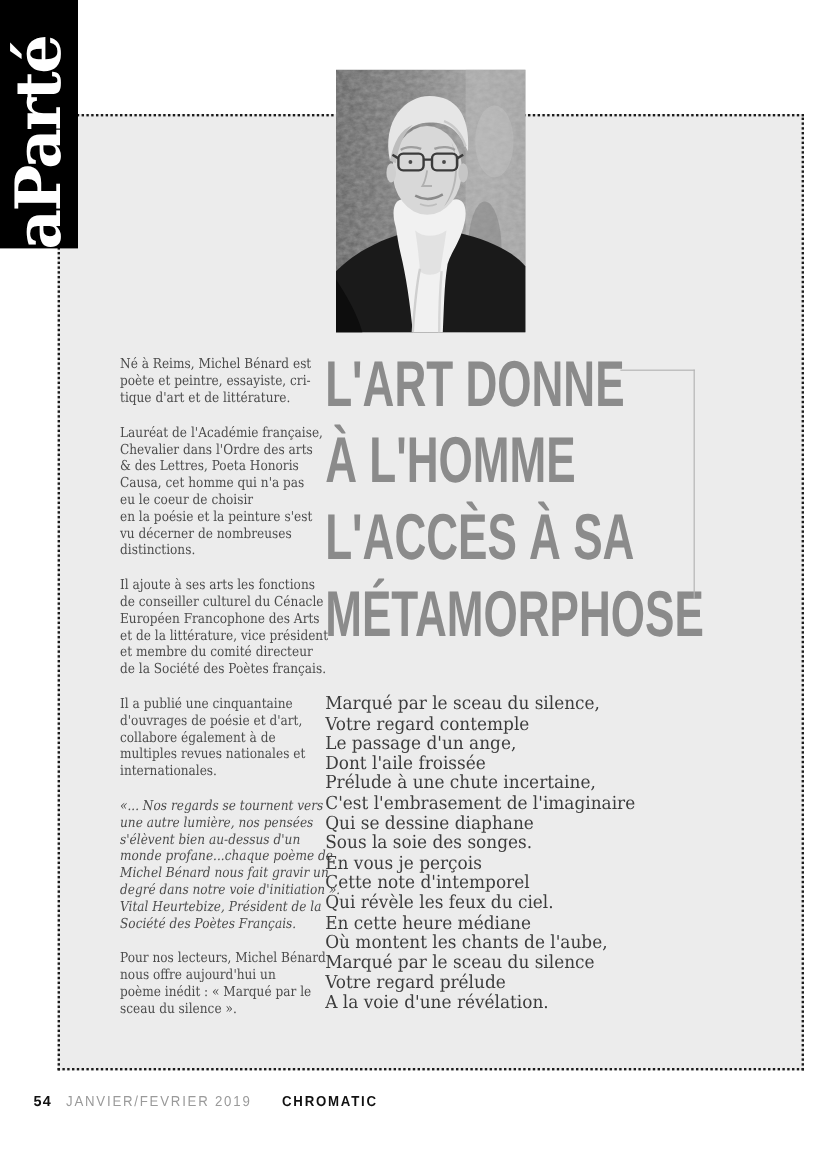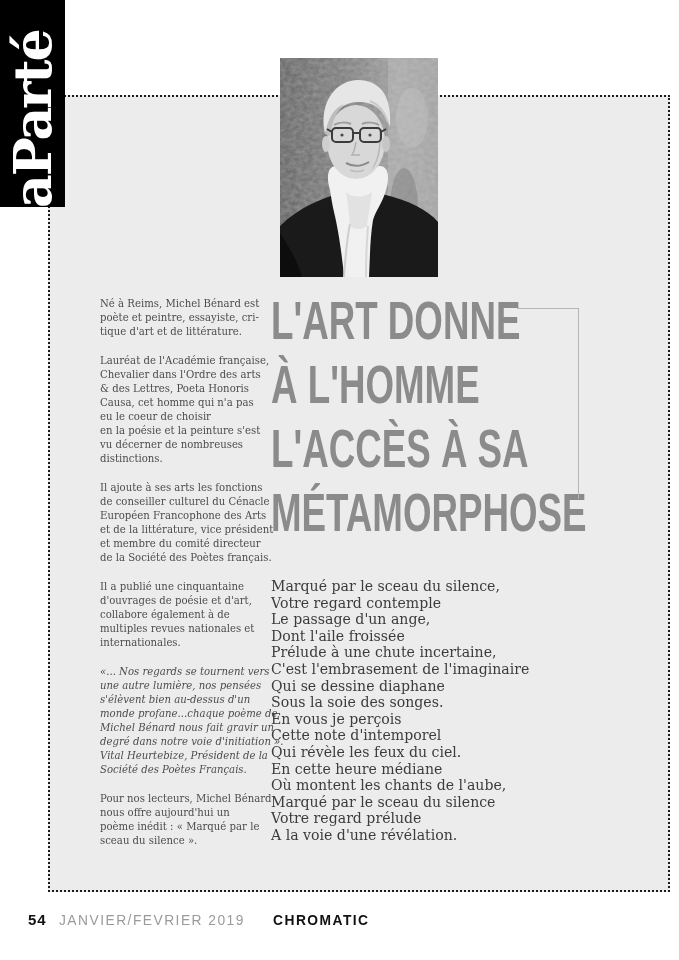--- a/index.html
+++ b/index.html
@@ -47,21 +47,21 @@
   .bio-para.italic{font-style:italic;}
   
   .poem{
     position:absolute;left:271px;top:578px;width:290px;z-index:2;
     font-size:15px;line-height:16.6px;color:#3c3c3c;
     transform:scaleX(0.94);transform-origin:0 0;white-space:nowrap;
   }
   
   .footer{
     position:absolute;left:28px;top:911px;display:flex;align-items:baseline;gap:12px;
-    font-family:"Liberation Sans", sans-serif;font-size:15px;z-index:2;
+    font-family:"Liberation Sans", sans-serif;font-size:12px;z-index:2;
   }
   .footer .page-num{font-weight:bold;color:#111;letter-spacing:1px;}
   .footer .issue{color:#9a9a9a;letter-spacing:1.6px;transform:scaleX(0.92);transform-origin:0 0;}
   .footer .mag{font-weight:bold;color:#111;letter-spacing:1.6px;transform:scaleX(0.92);transform-origin:0 0;}
 </style>
 </head>
 <body>
 
 <div class="page">
 

